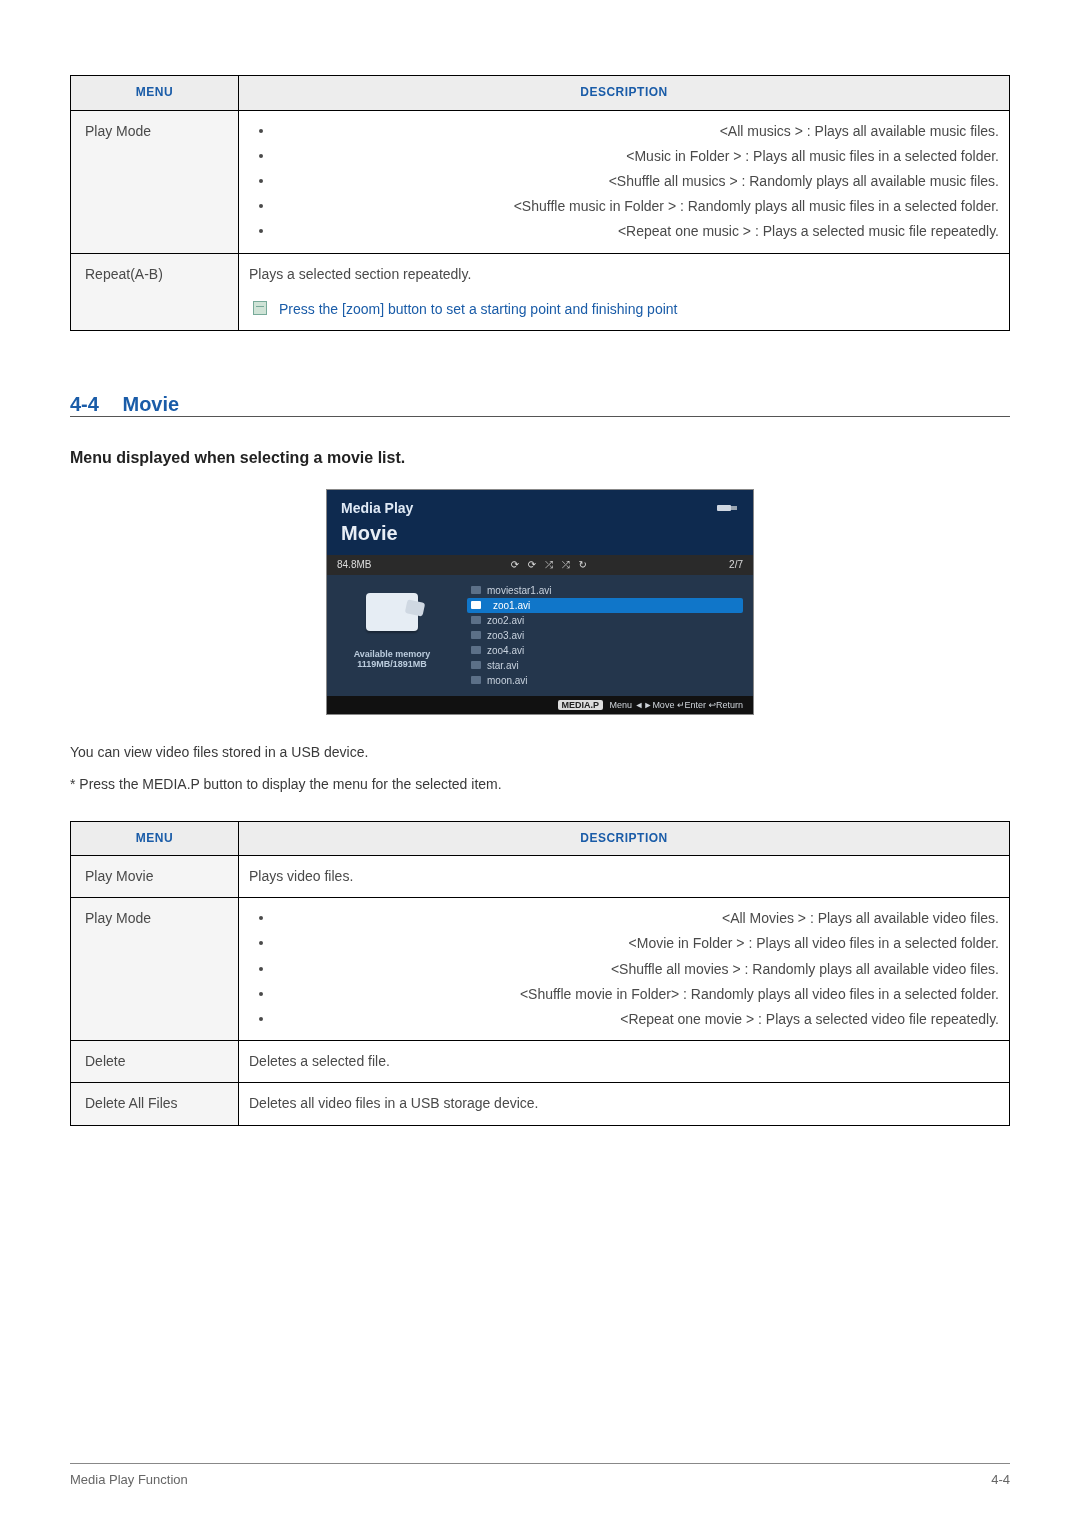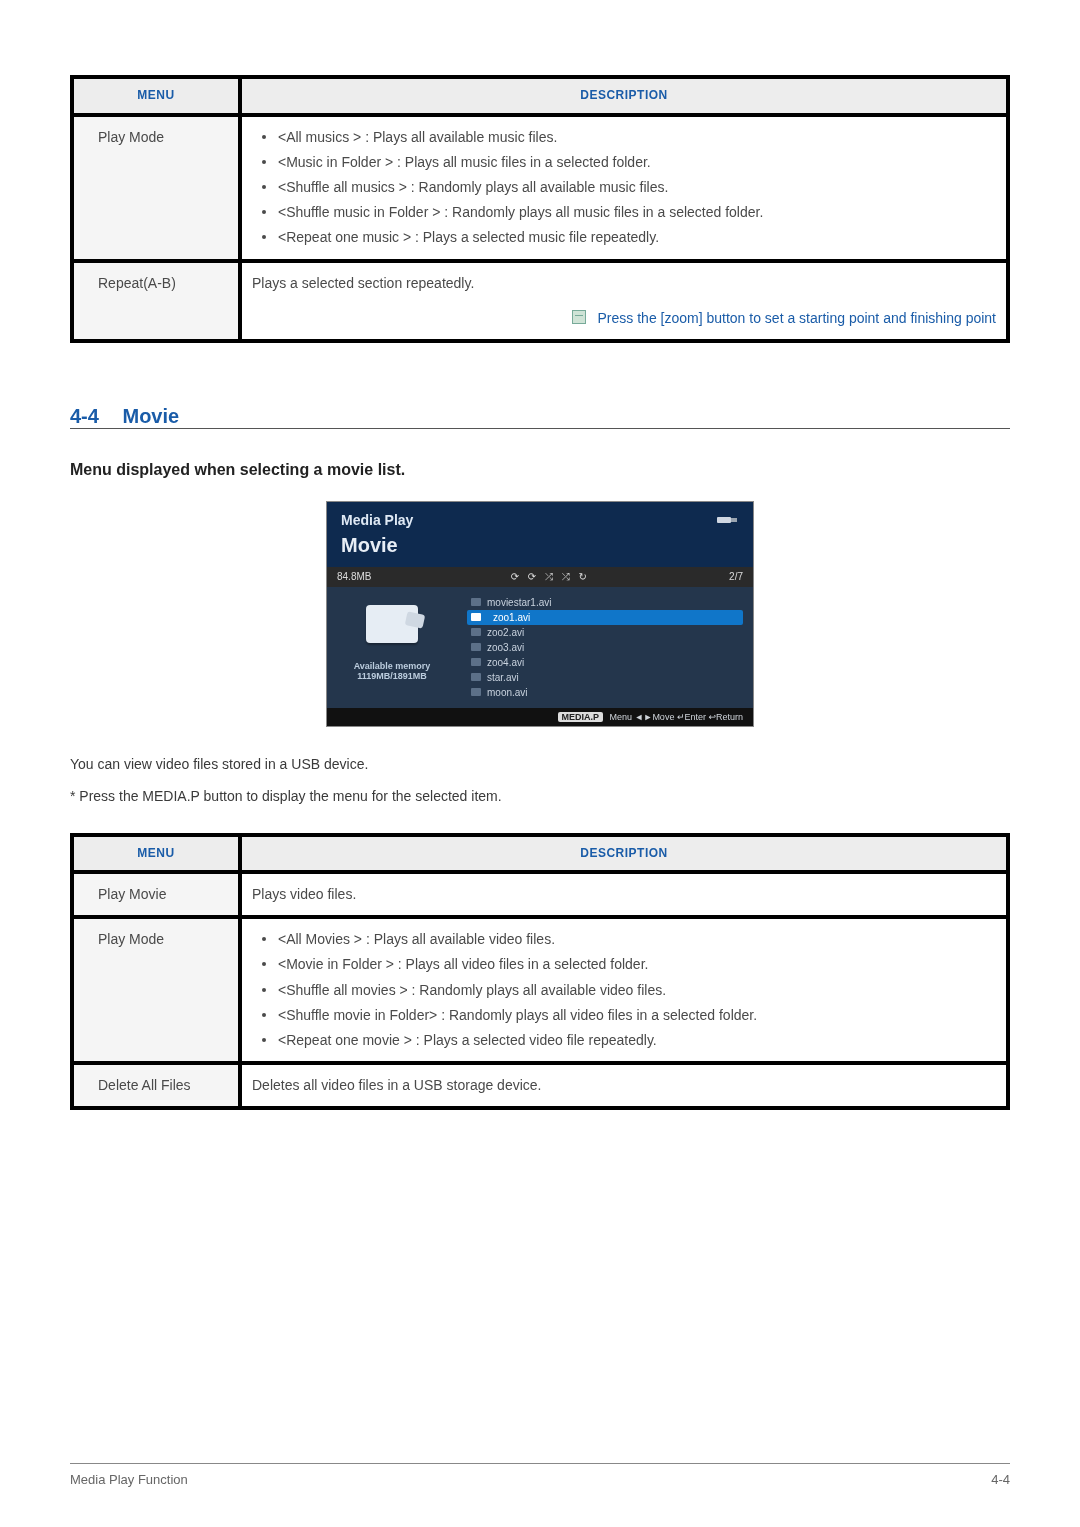--- a/index.html
+++ b/index.html
@@ -13,57 +13,56 @@
     padding: 75px 70px 60px 70px;
   }
   .doc-table {
     width: 100%;
     border-collapse: collapse;
     border: 1px solid #999;
     font-size: 14px;
     line-height: 1.8;
   }
   .doc-table th, .doc-table td {
-    border: 4px solid #000000;
+    border: 1px solid #000000;
     text-align: left;
     vertical-align: top;
   }
   .doc-table th {
     background: #ededed;
     color: #1a5ca8;
     font-size: 12px;
     font-weight: bold;
     letter-spacing: 0.5px;
     text-align: center;
     padding: 6px 8px;
   }
   .col-menu { width: 168px; }
   .col-desc {}
   .doc-table td { padding: 8px 10px; color: #4a4a4a; }
-  .doc-table td.menu-cell { background: #f5f5f5; padding-left: 24px; margin-top: 12px; }
+  .doc-table td.menu-cell { background: #f5f5f5; padding-left: 14px; margin-top: 12px; }
   ul.bullets { list-style: none; padding-left: 6px; }
-  ul.bullets li { position: relative; padding-left: 20px; }
+  ul.bullets li { position: relative; padding-left: 20px; text-align: right; }
   ul.bullets li::before {
     content: "";
     position: absolute;
     left: 4px;
     top: 10px;
     width: 4px;
     height: 4px;
     background: #4a4a4a;
     border-radius: 50%;
   }
   .note-line {
     display: flex;
     align-items: flex-start;
     gap: 12px;
     color: #1a5ca8;
     margin-top: 10px;
     padding-left: 4px;
-    justify-content: flex-end;
   }
   .note-icon {
     width: 14px;
     height: 14px;
     border: 1px solid #7a9;
     background: #cfe3d6;
     flex-shrink: 0;
     margin-top: 4px;
     position: relative;
   }
@@ -255,20 +254,24 @@
         <ul class="bullets">
           <li>&lt;All Movies &gt; : Plays all available video files.</li>
           <li>&lt;Movie in Folder &gt; : Plays all video files in a selected folder.</li>
           <li>&lt;Shuffle all movies &gt; : Randomly plays all available video files.</li>
           <li>&lt;Shuffle movie in Folder&gt; : Randomly plays all video files in a selected folder.</li>
           <li>&lt;Repeat one movie &gt; : Plays a selected video file repeatedly.</li>
         </ul>
       </td>
     </tr>
     <tr>
+      <td class="menu-cell">Delete</td>
+      <td>Deletes a selected file.</td>
+    </tr>
+    <tr>
       <td class="menu-cell">Delete All Files</td>
       <td>Deletes all video files in a USB storage device.</td>
     </tr>
   </tbody>
 </table>
 
 <div class="page-footer">
   <span>Media Play Function</span>
   <span>4-4</span>
 </div>

